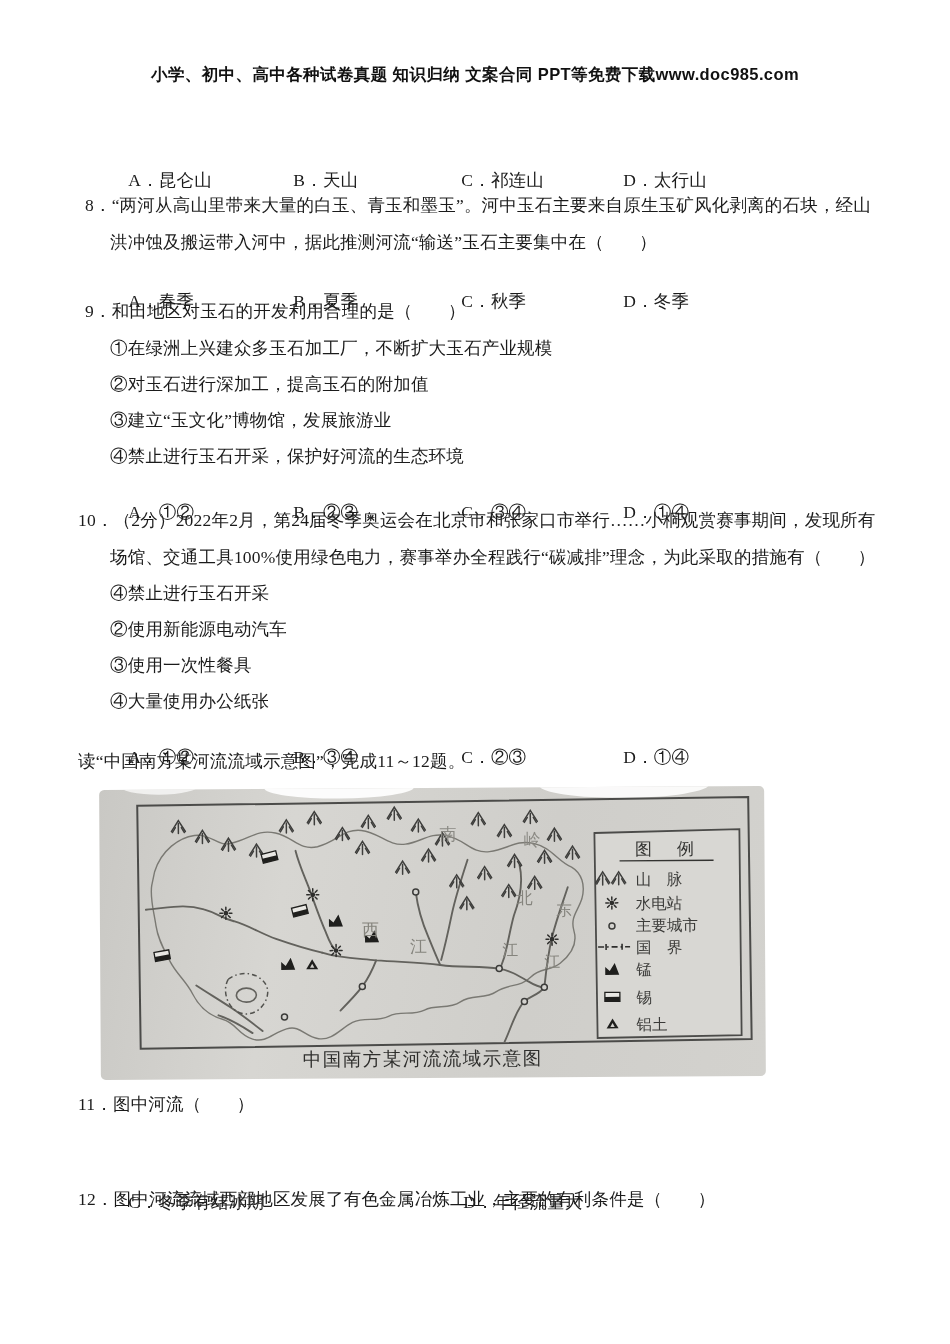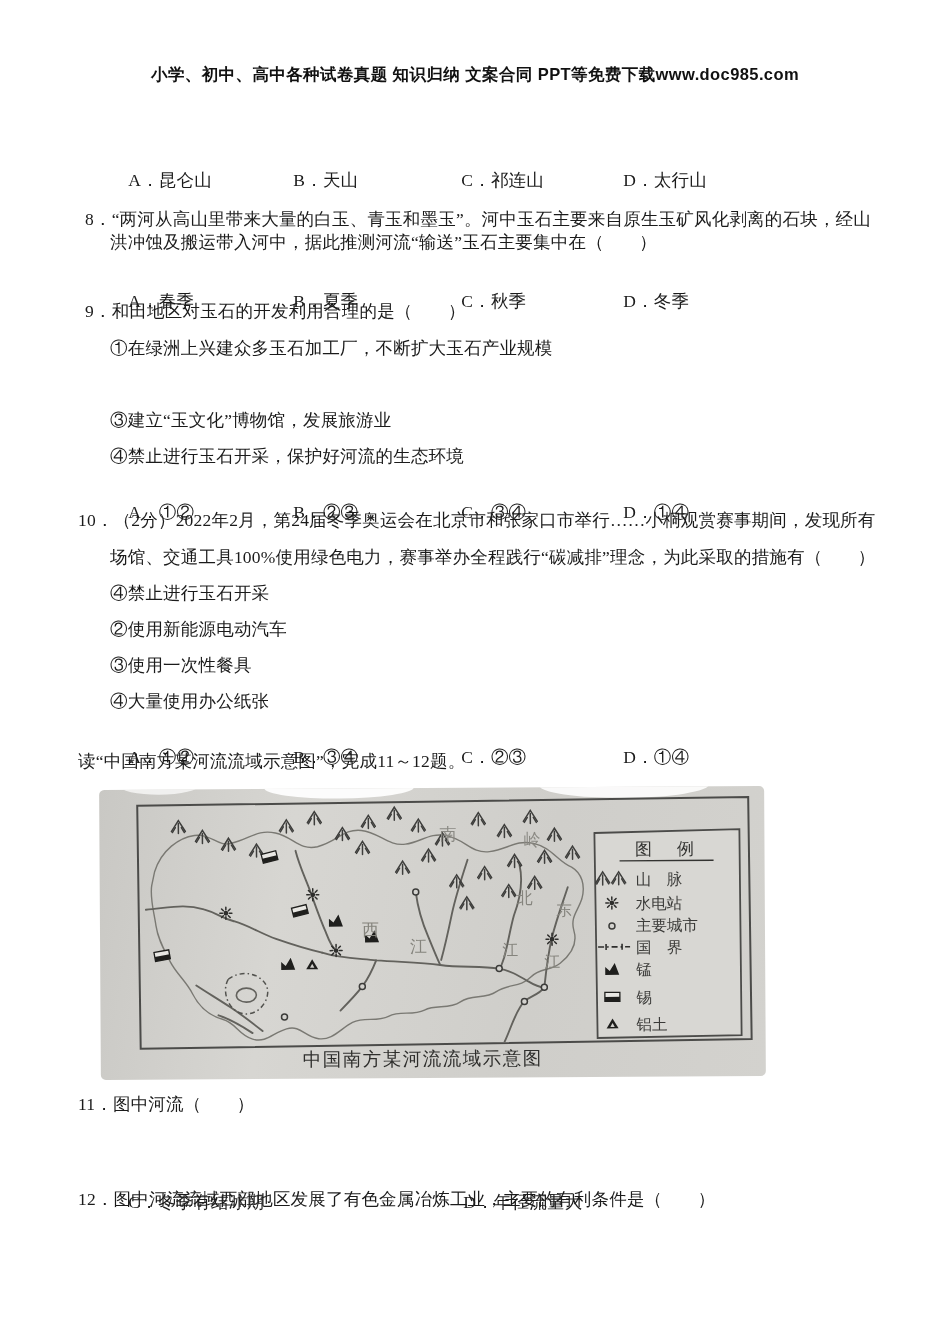--- a/index.html
+++ b/index.html
@@ -35,28 +35,29 @@
 <body>
 
 <div class="page">
 
   <div class="hdr"><span>小学、初中、高中各种试卷真题 知识归纳 文案合同 PPT等免费下载</span><span class="hdr-url">www.doc985.com</span></div>
 
   <div class="ln li" style="top:141px">
     <span class="cA">A．昆仑山</span><span class="cB">B．天山</span><span class="cC">C．祁连山</span><span>D．太行山</span>
   </div>
 
-  <div class="ln lq" style="top:206px">8．“两河从高山里带来大量的白玉、青玉和墨玉”。河中玉石主要来自原生玉矿风化剥离的石块，经山</div>
+  <div class="ln lq" style="top:192px">8．“两河从高山里带来大量的白玉、青玉和墨玉”。河中玉石主要来自原生玉矿风化剥离的石块，经山</div>
   <div class="ln li" style="top:229px">洪冲蚀及搬运带入河中，据此推测河流“输送”玉石主要集中在（　　）</div>
   <div class="ln li" style="top:262px">
     <span class="cA">A．春季</span><span class="cB">B．夏季</span><span class="cC">C．秋季</span><span>D．冬季</span>
   </div>
 
   <div class="ln lq" style="top:298px">9．和田地区对玉石的开发利用合理的是（　　）</div>
   <div class="ln li" style="top:335px">①在绿洲上兴建众多玉石加工厂，不断扩大玉石产业规模</div>
+  <div class="ln li" style="top:371px">②对玉石进行深加工，提高玉石的附加值</div>
   <div class="ln li" style="top:407px">③建立“玉文化”博物馆，发展旅游业</div>
   <div class="ln li" style="top:443px">④禁止进行玉石开采，保护好河流的生态环境</div>
   <div class="ln li" style="top:473px">
     <span class="cA">A．①②</span><span class="cB">B．②③</span><span class="cC">C．③④</span><span>D．①④</span>
   </div>
 
   <div class="ln lq2" style="top:507px">10．（2分）2022年2月，第24届冬季奥运会在北京市和张家口市举行……小桐观赏赛事期间，发现所有</div>
   <div class="ln li" style="top:544px">场馆、交通工具100%使用绿色电力，赛事举办全程践行“碳减排”理念，为此采取的措施有（　　）</div>
   <div class="ln li" style="top:580px">④禁止进行玉石开采</div>
   <div class="ln li" style="top:616px">②使用新能源电动汽车</div>

